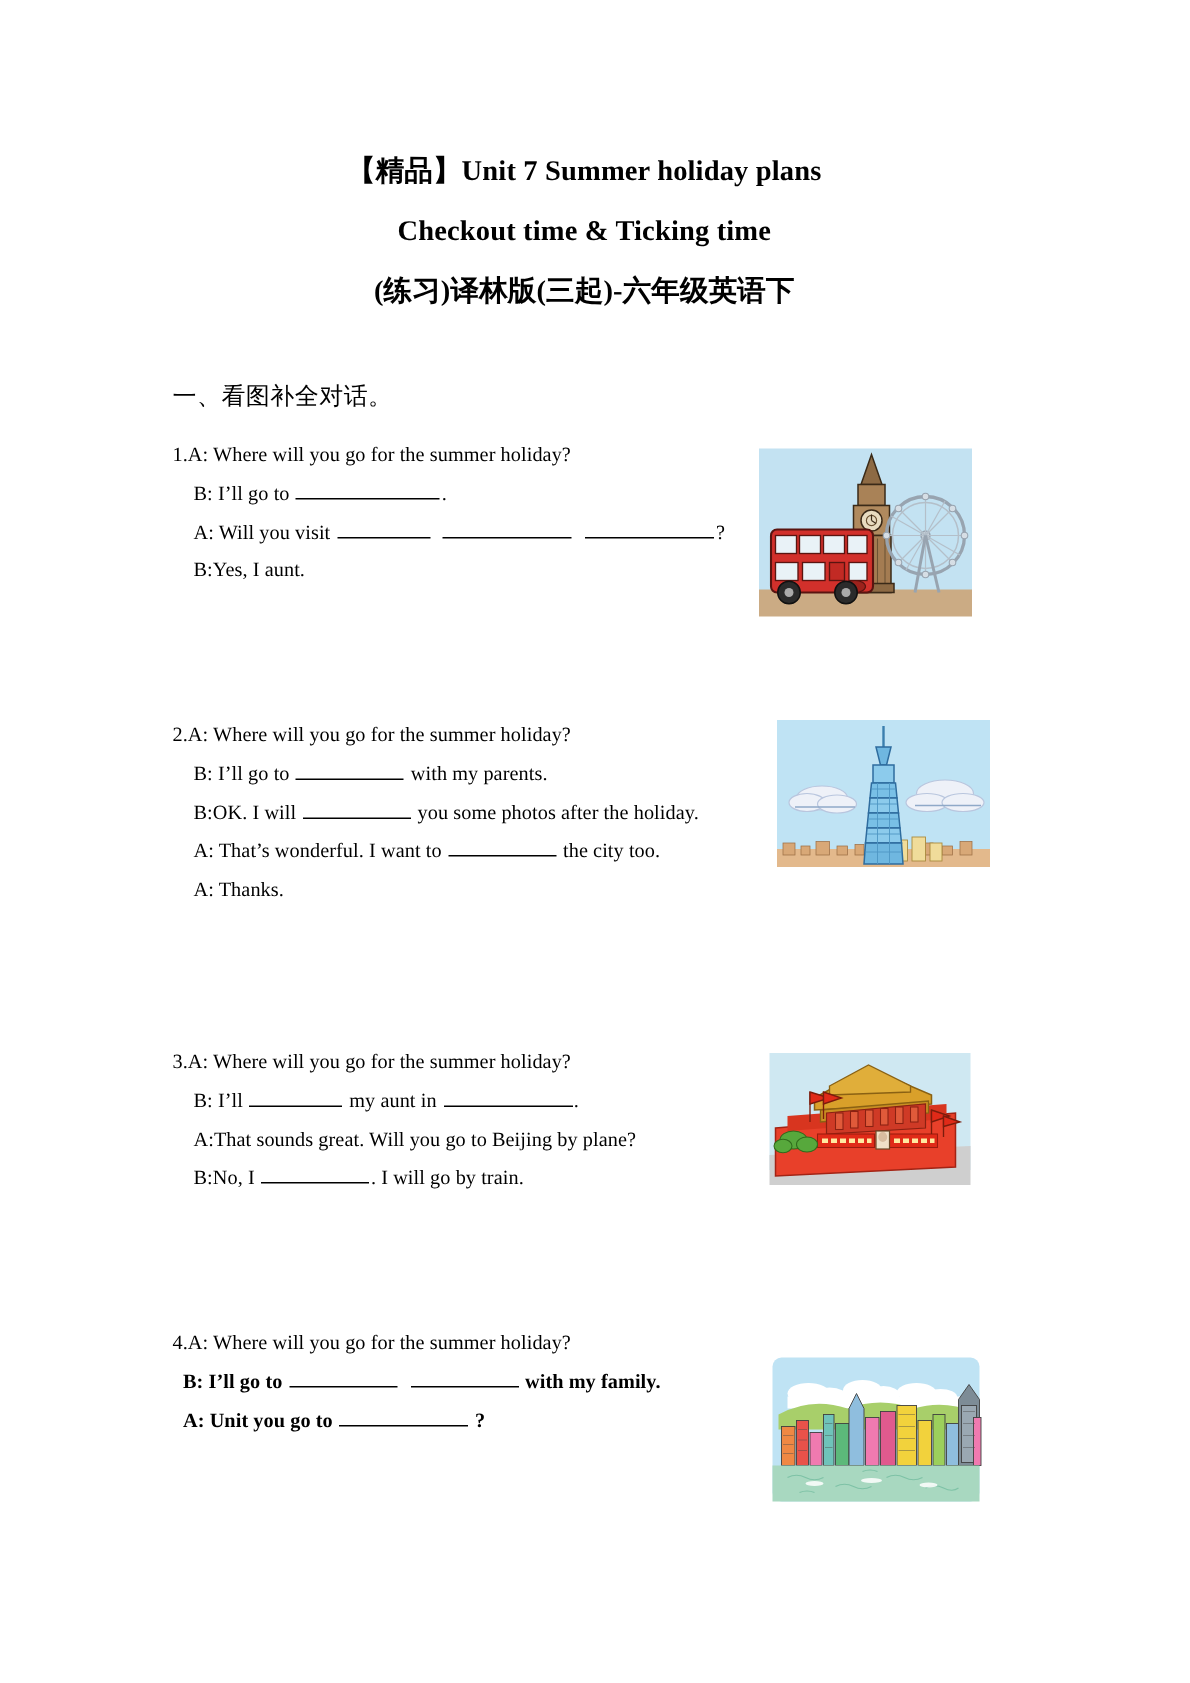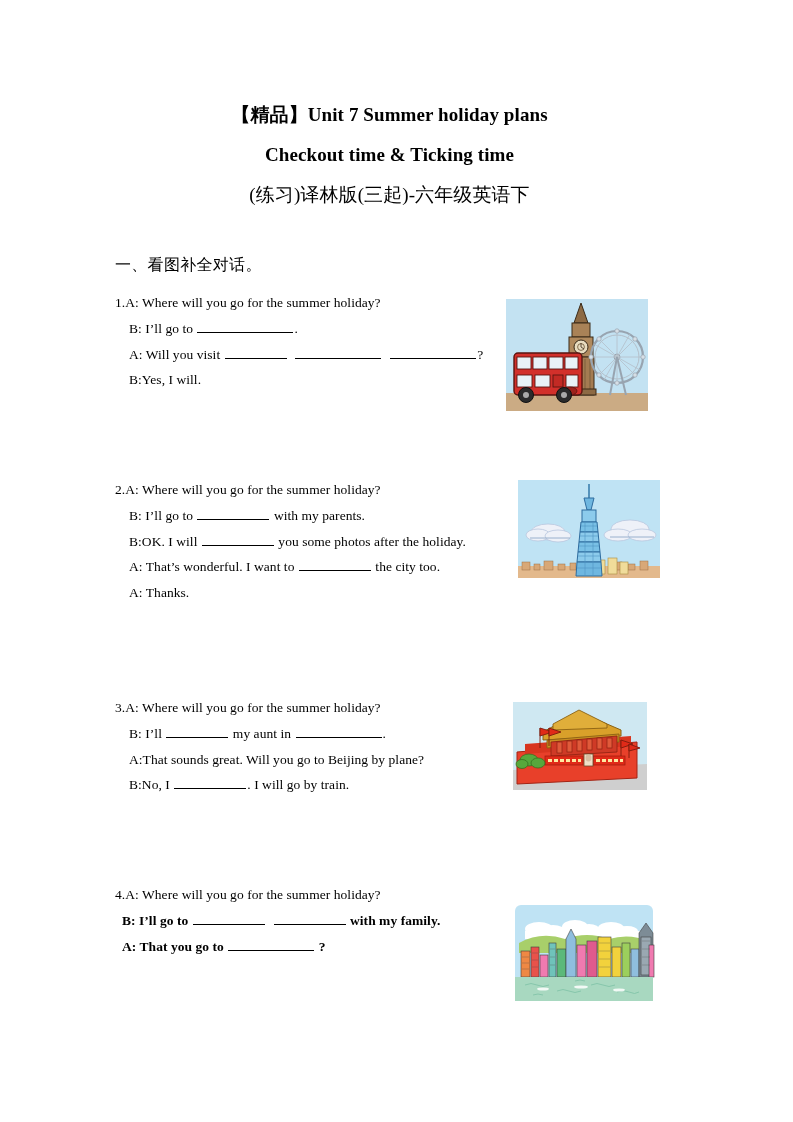--- a/index.html
+++ b/index.html
@@ -32,21 +32,21 @@
     text-align: center;
   }
   .title-line {
     font-size: 19px;
     font-weight: bold;
     line-height: 40px;
     letter-spacing: 0.1px;
     white-space: pre;
   }
   .title-line-3 {
-    font-weight: normal;
+    font-weight: bold;
     font-size: 19px;
   }
 
   
   .section-heading {
     position: absolute;
     left: 115px;
     top: 256px;
     font-size: 16px;
     line-height: 18px;
@@ -108,21 +108,21 @@
     <div class="title-line">Checkout time &amp; Ticking time</div>
     <div class="title-line title-line-3">(练习)译林版(三起)-六年级英语下</div>
   </div>
 
   <div class="section-heading">一、看图补全对话。</div>
 
   <div class="exercise ex1">
     <div class="ex-line first">1.A: Where will you go for the summer holiday?</div>
     <div class="ex-line indent"><span>B: I’ll go to </span><span class="blank b-xxl"></span><span>.</span></div>
     <div class="ex-line indent"><span>A: Will you visit </span><span class="blank b-md"></span>&nbsp;&nbsp;<span class="blank b-xl"></span>&nbsp;&nbsp;<span class="blank b-xl"></span><span>?</span></div>
-    <div class="ex-line indent">B:Yes, I will.</div>
+    <div class="ex-line indent">B:Yes, I aunt.</div>
   </div>
 
   <div class="illus pic1">
     <svg width="146" height="116" viewBox="0 0 146 116" xmlns="http://www.w3.org/2000/svg">
       <rect x="2" y="2" width="142" height="100" fill="#c3e2f2"></rect>
       <rect x="2" y="96" width="142" height="18" fill="#cbab84"></rect>
 
       <g>
         <polygon points="70,26 77,6 84,26" fill="#8d6a44" stroke="#3a2a18" stroke-width="1"></polygon>
         <rect x="68" y="26" width="18" height="14" fill="#a98257" stroke="#3a2a18" stroke-width="1"></rect>
@@ -323,21 +323,21 @@
         <ellipse cx="20" cy="62" rx="9" ry="6"></ellipse>
         <ellipse cx="29" cy="65" rx="7" ry="5"></ellipse>
         <ellipse cx="13" cy="66" rx="6" ry="4.5"></ellipse>
       </g>
     </svg>
   </div>
 
   <div class="exercise ex4">
     <div class="ex-line first">4.A: Where will you go for the summer holiday?</div>
     <div class="ex-line indent-sm"><span>B: I’ll go to </span><span class="blank b-lg"></span>&nbsp;&nbsp;<span class="blank b-lg"></span><span> with my family.</span></div>
-    <div class="ex-line indent-sm"><span>A: That you go to </span><span class="blank b-xl"></span><span> ?</span></div>
+    <div class="ex-line indent-sm"><span>A: Unit you go to </span><span class="blank b-xl"></span><span> ?</span></div>
   </div>
 
   <div class="illus pic4">
     <svg width="142" height="101" viewBox="0 0 142 101" xmlns="http://www.w3.org/2000/svg">
       <rect x="2" y="2" width="138" height="96" rx="6" fill="#bfe3f4"></rect>
 
       <g fill="#ffffff">
         <ellipse cx="26" cy="26" rx="14" ry="7"></ellipse>
         <ellipse cx="40" cy="28" rx="12" ry="6"></ellipse>
         <ellipse cx="62" cy="24" rx="13" ry="7"></ellipse>

